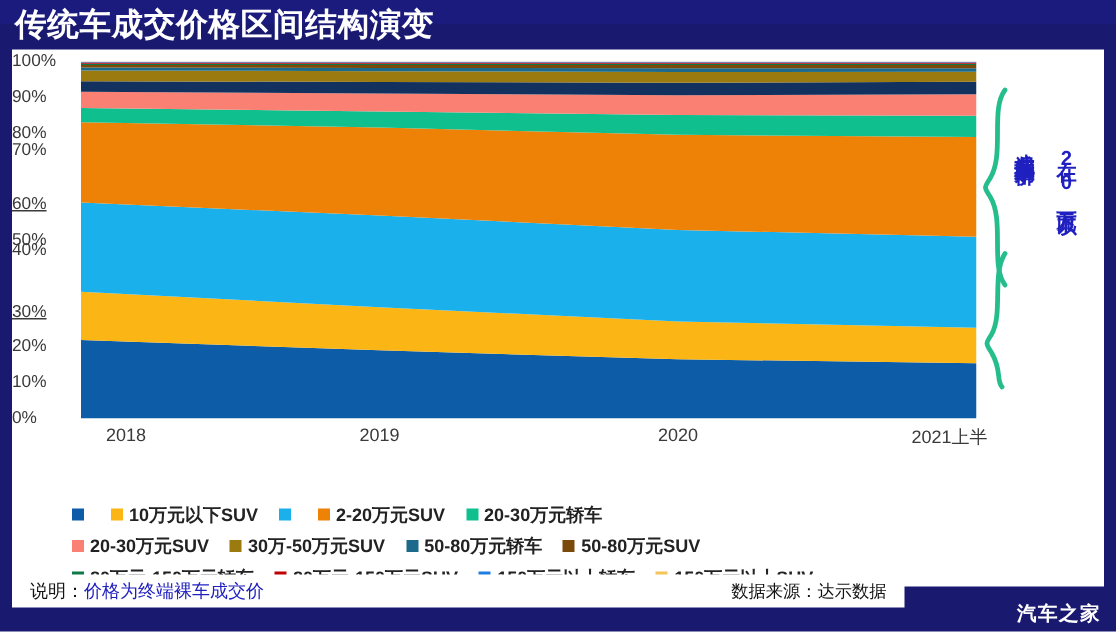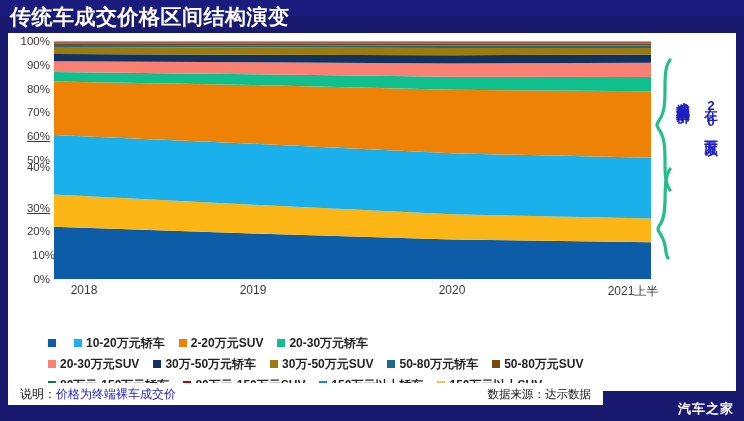--- a/index.html
+++ b/index.html
@@ -45,21 +45,21 @@
   
   #y-axis {
     position: absolute;
     left: 0px; top: 8px;
     width: 42px; height: 238px;
   }
   #y-axis .ytick {
     position: absolute;
     right: 0;
     width: 42px;
-    text-align: right;
+    text-align: left;
     font-size: 11.5px;
     color: #3a3a3a;
     transform: translateY(-50%);
     white-space: nowrap;
   }
 
   
   #x-axis {
     position: absolute;
     left: 46px; top: 250px;
@@ -153,27 +153,27 @@
 <body>
 
 <div id="title-bar">
   <div class="title-text">传统车成交价格区间结构演变</div>
 </div>
 
 <div id="chart-card">
 
   <div id="y-axis">
       <div class="ytick" style="top: 238px;">0%</div>
-      <div class="ytick" style="top: 214.2px; padding-left: 24px;">10%</div>
+      <div class="ytick" style="top: 214.2px;">10%</div>
       <div class="ytick" style="top: 190.4px;">20%</div>
       <div class="ytick" style="top: 166.6px; text-decoration: underline;">30%</div>
       <div class="ytick" style="top: 126px;">40%</div>
       <div class="ytick" style="top: 119px;">50%</div>
       <div class="ytick" style="top: 95.2px; text-decoration: underline;">60%</div>
-      <div class="ytick" style="top: 71px;">70%</div>
+      <div class="ytick" style="top: 59px;">70%</div>
       <div class="ytick" style="top: 47.6px;">80%</div>
       <div class="ytick" style="top: 23.8px;">90%</div>
       <div class="ytick" style="top: 0px;">100%</div>
     </div>
 
   <div id="plot-area">
     <svg id="plot-svg" viewBox="0 0 597 238" preserveAspectRatio="none">
         <path d="M0.00,185.64 L199.00,192.51 L398.00,198.49 L597.00,201.18 L597.00,238.00 L398.00,238.00 L199.00,238.00 L0.00,238.00 Z" fill="#0d5ca8"></path>
         <path d="M0.00,153.51 L199.00,163.77 L398.00,173.35 L597.00,177.43 L597.00,201.18 L398.00,198.49 L199.00,192.51 L0.00,185.64 Z" fill="#fbb615"></path>
         <path d="M0.00,94.01 L199.00,102.72 L398.00,112.30 L597.00,116.86 L597.00,177.43 L398.00,173.35 L199.00,163.77 L0.00,153.51 Z" fill="#1ab0ec"></path>
@@ -206,40 +206,39 @@
     <div class="vtext" id="annot-col1">八成裸车购车购车价</div>
     <div class="vtext" id="annot-col2">在20万元以下</div>
   </div>
 
   <div id="legend">
       <div class="legend-row">
         <div class="legend-item">
           <span class="legend-swatch" style="background: rgb(13, 92, 168);"></span>
         </div>
         <div class="legend-item">
+          <span class="legend-swatch" style="background: rgb(251, 182, 21);"></span>
+          <span class="legend-label">10万元以下SUV</span>
+        </div>
+        <div class="legend-item">
           <span class="legend-swatch" style="background: rgb(26, 176, 236);"></span>
-          <span class="legend-label">10-20万元轿车</span>
         </div>
         <div class="legend-item">
           <span class="legend-swatch" style="background: rgb(238, 130, 7);"></span>
           <span class="legend-label">2-20万元SUV</span>
         </div>
         <div class="legend-item">
           <span class="legend-swatch" style="background: rgb(15, 191, 142);"></span>
           <span class="legend-label">20-30万元轿车</span>
         </div>
       </div>
       <div class="legend-row">
         <div class="legend-item">
           <span class="legend-swatch" style="background: rgb(249, 128, 114);"></span>
           <span class="legend-label">20-30万元SUV</span>
-        </div>
-        <div class="legend-item">
-          <span class="legend-swatch" style="background: rgb(18, 49, 94);"></span>
-          <span class="legend-label">30万-50万元轿车</span>
         </div>
         <div class="legend-item">
           <span class="legend-swatch" style="background: rgb(155, 122, 16);"></span>
           <span class="legend-label">30万-50万元SUV</span>
         </div>
         <div class="legend-item">
           <span class="legend-swatch" style="background: rgb(27, 106, 140);"></span>
           <span class="legend-label">50-80万元轿车</span>
         </div>
         <div class="legend-item">

